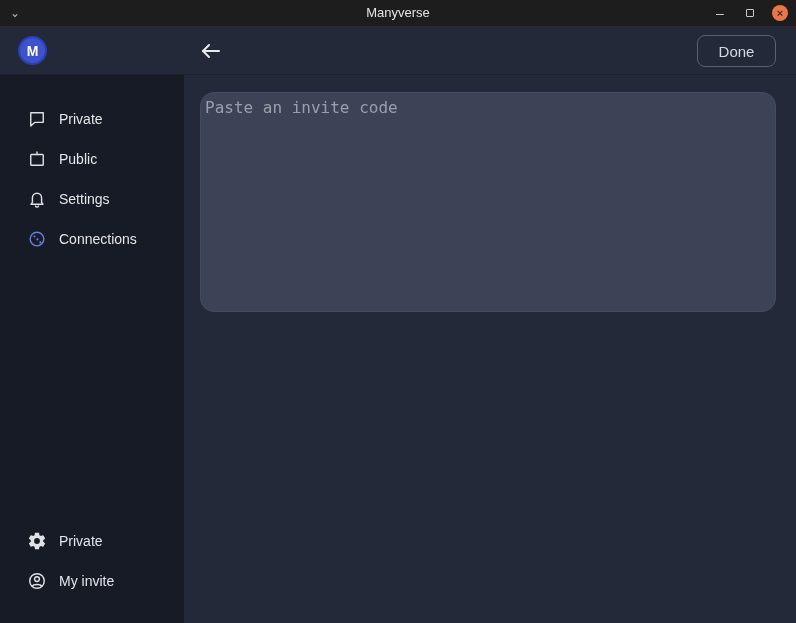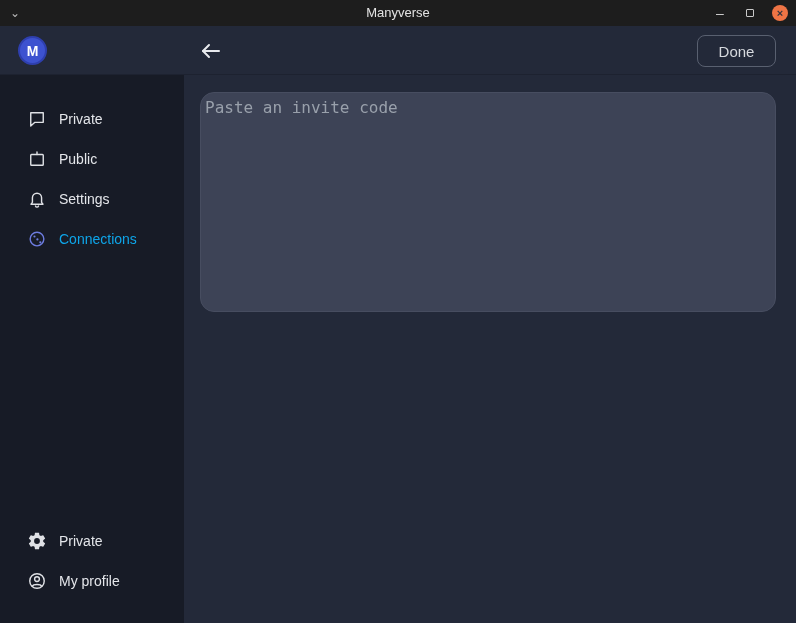--- a/index.html
+++ b/index.html
@@ -64,21 +64,21 @@
     width:184px; background:#171b26; display:flex; flex-direction:column;
     padding-top:24px; padding-bottom:22px;
   }
   .side-item {
     display:flex; align-items:center; height:40px; padding-left:27px;
     color:#e4e6ea; cursor:pointer;
   }
   .side-item .icon { width:20px; height:20px; margin-right:12px; color:#dfe1e5; flex:none; }
   .side-item .icon svg { width:20px; height:20px; display:block; }
   .side-item .label { font-size:14px; }
-  .side-item.active { color:#0ea5e9; }
+  .side-item.active { color:#e5e5e5; }
   .side-item.active .icon { color:#6d7ce0; }
   .side-spacer { margin-top:auto; }
 
   .main { flex:1; background:#232939; position:relative; }
   .invite-input {
     position:absolute; left:16px; top:17px; width:576px; height:220px;
     background:#3d4356; border:1px solid #474d60; border-radius:14px;
     resize:none; outline:none;
     font-family:"DejaVu Sans Mono", monospace; font-size:16px;
     color:#e6e8ec; padding:5px 4px;
@@ -173,21 +173,21 @@
       </div>
 
       <div class="side-item">
         <span class="icon">
           <svg viewBox="0 0 24 24" fill="none" stroke="currentColor" stroke-width="1.7" stroke-linecap="round">
             <circle cx="12" cy="12" r="8.7"></circle>
             <circle cx="12" cy="9.7" r="2.9"></circle>
             <path d="M6.4 18.3c1.2-2.8 10-2.8 11.2 0"></path>
           </svg>
         </span>
-        <span class="label">My profile</span>
+        <span class="label">My invite</span>
       </div>
 
     </div>
 
     <div class="main">
       <textarea class="invite-input" spellcheck="false" placeholder="Paste an invite code" style=""></textarea>
     </div>
 
   </div>
 </div>

